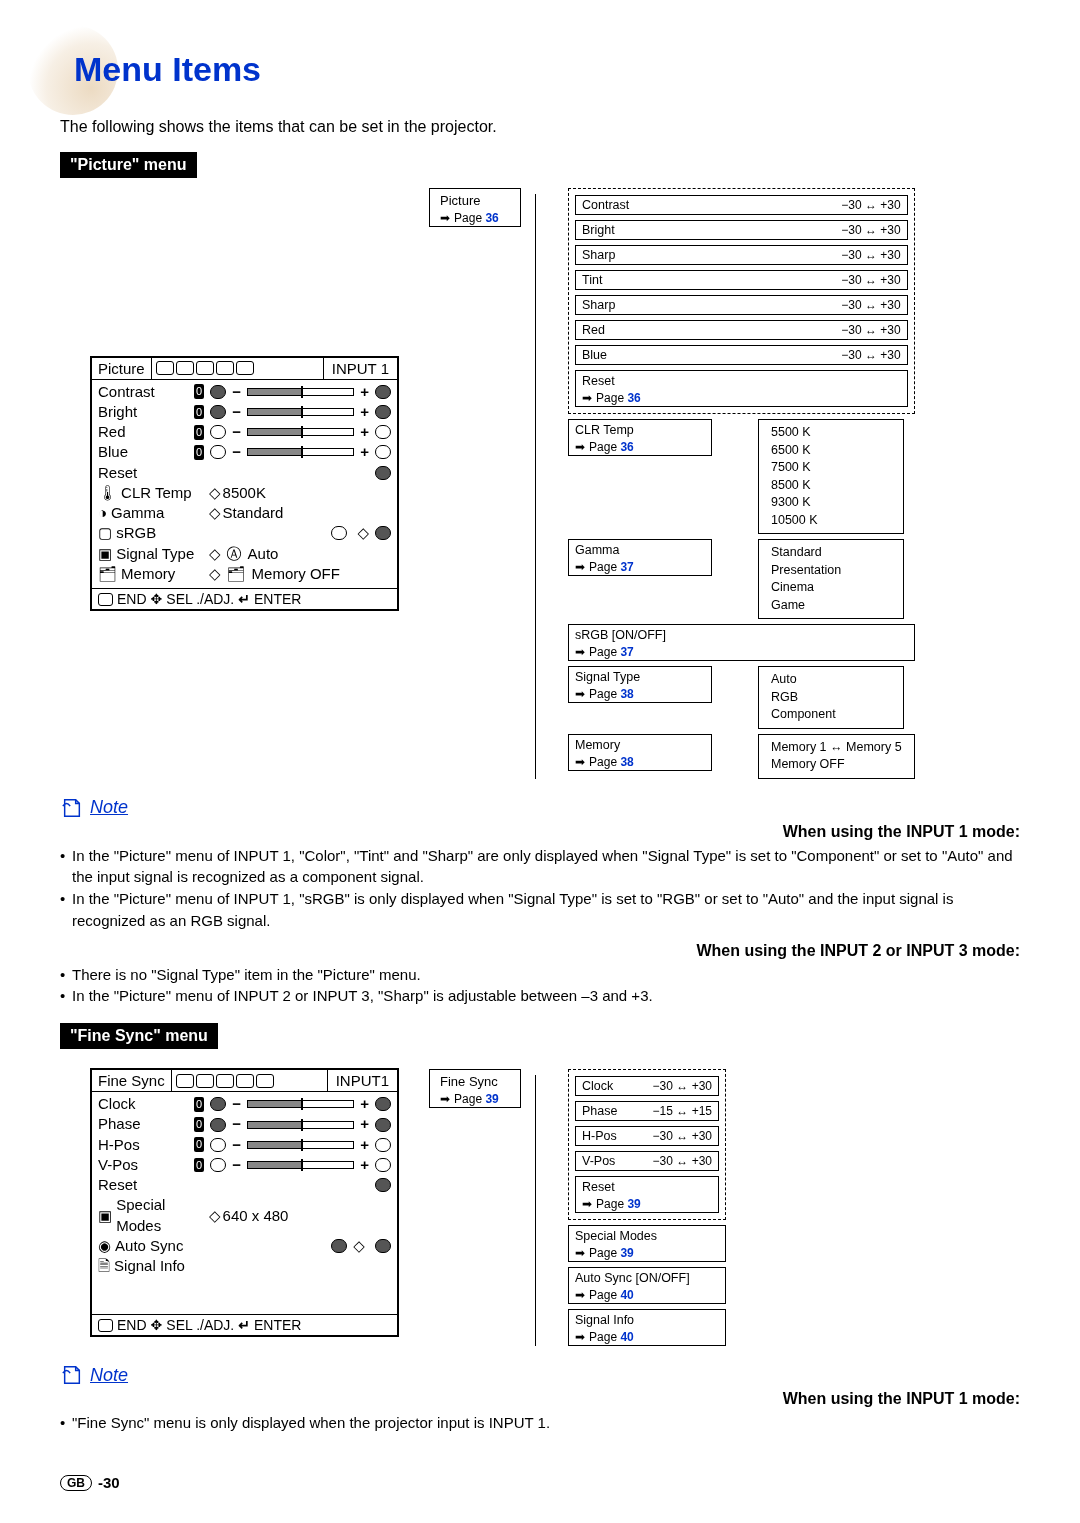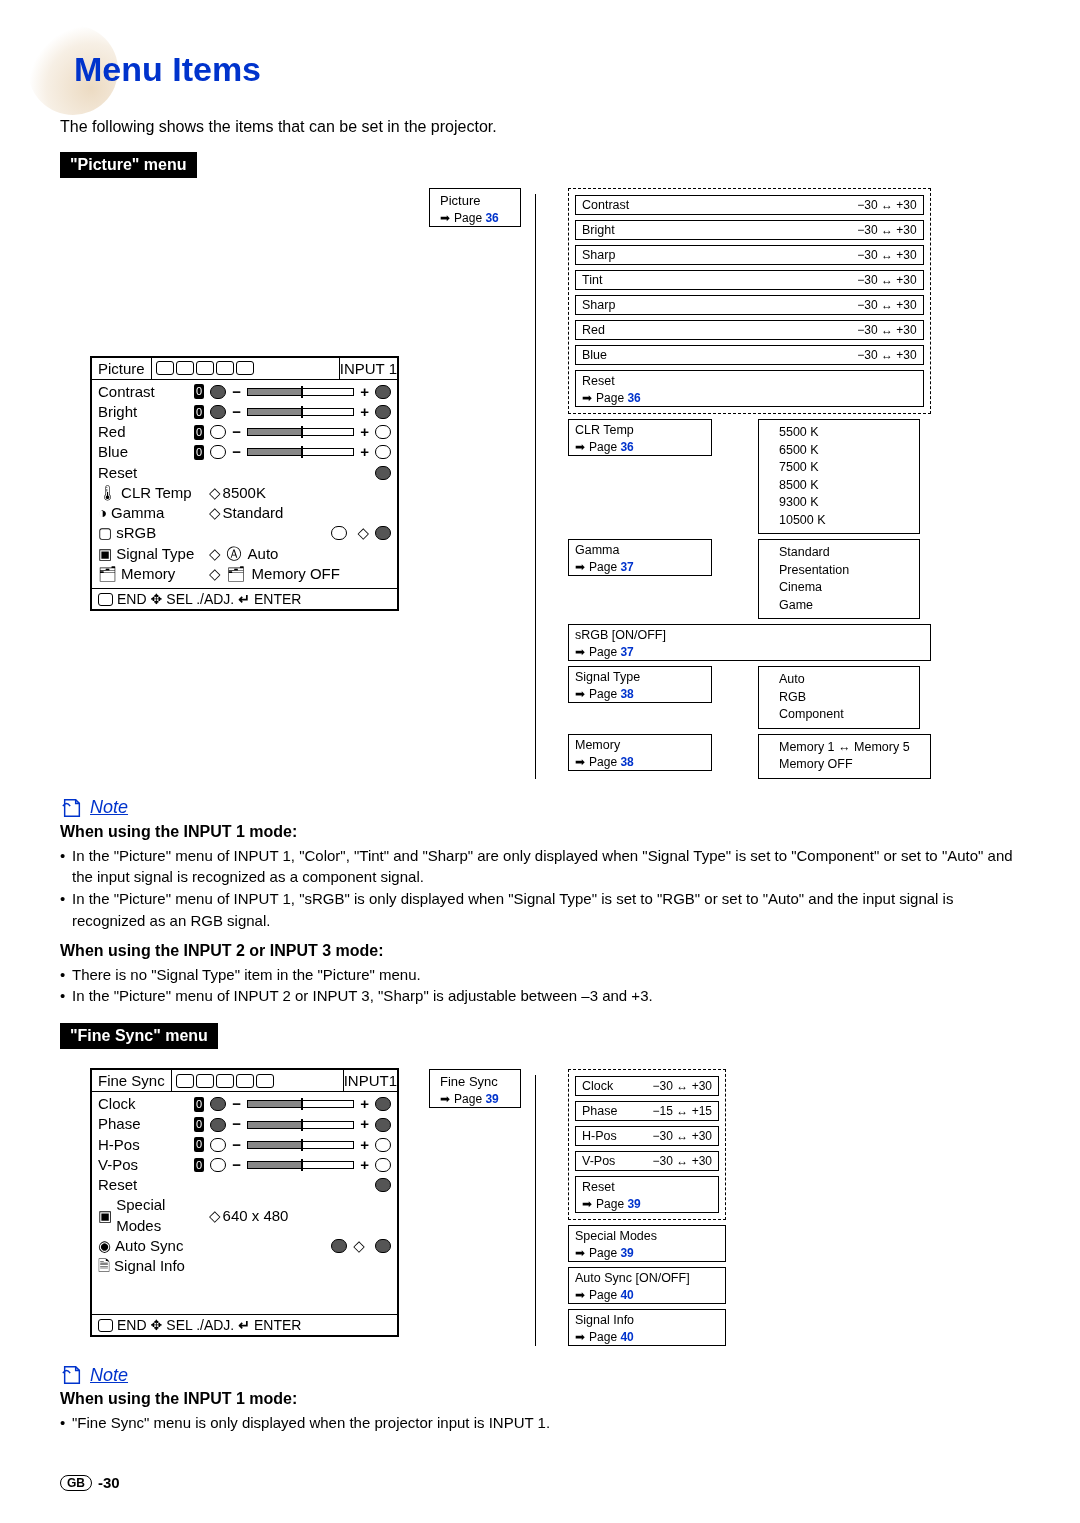--- a/index.html
+++ b/index.html
@@ -66,21 +66,21 @@
   }
   .osd-title-mid {
     flex: 1;
     display: flex;
     align-items: center;
     gap: 2px;
     padding: 0 4px;
   }
   .osd-title-right {
     border-left: 1px solid #000;
-    padding: 2px 0;
+    padding: 2px 8px;
     flex: 0 0 auto;
   }
   .mini-icon {
     width: 16px; height: 12px; border: 1px solid #000; border-radius: 3px; display:inline-block;
   }
   .osd-body { padding: 2px 6px 4px 6px; }
   .osd-line {
     display: flex;
     align-items: center;
     gap: 6px;
@@ -124,31 +124,31 @@
   .sub-box {
     border:1px solid #000; padding:2px 6px; min-width:120px;
     display:flex; justify-content:space-between; align-items:center; gap:10px;
     font-size:12.5px;
   }
   .sub-box .range{ font-size:12px;}
   .sub-group {
     border:1px dashed #000; padding:6px; display:flex; flex-direction:column; gap:5px;
   }
   .opt-box {
-    border:1px solid #000; padding:4px 20px; font-size:12.5px; min-width:120px;
+    border:1px solid #000; padding:4px 12px; font-size:12.5px; min-width:120px;
     display:flex; flex-direction:column; line-height:1.4;
   }
   .sub-plain {
     border:1px solid #000; padding:2px 6px 0 6px; min-width:130px;
     display:flex; flex-direction:column; line-height:1.35; font-size:12.5px;
   }
 
   .note-line { display:flex; align-items:center; gap:6px; color:#0033cc; font-style:italic; margin:18px 0 4px 0; font-size:18px;text-decoration:underline;}
   .note-line svg{ width:24px; height:22px;}
-  .subhead { font-weight:bold; margin-top:0; font-size:16px;}
+  .subhead { font-weight:bold; margin-top:0; font-size:16px;text-align:right;}
   ul.notes { list-style:none; padding:0; margin:4px 0 10px 0;}
   ul.notes li { position:relative; padding-left:12px; line-height:1.45;}
   ul.notes li::before{ content:"•"; position:absolute; left:0;}
   .page-footer{ display:flex; align-items:center; gap:6px; margin-top:40px; font-size:15px;}
   .gb-badge{ border:1.5px solid #000; border-radius:10px; padding:0 6px; font-size:12px; font-weight:bold;}
   .conn { width:18px; border-left:1px solid #000; align-self:stretch; margin-top:6px;}
   .conn2 { width:18px; align-self:stretch;}
 </style>
 </head>
 <body>

